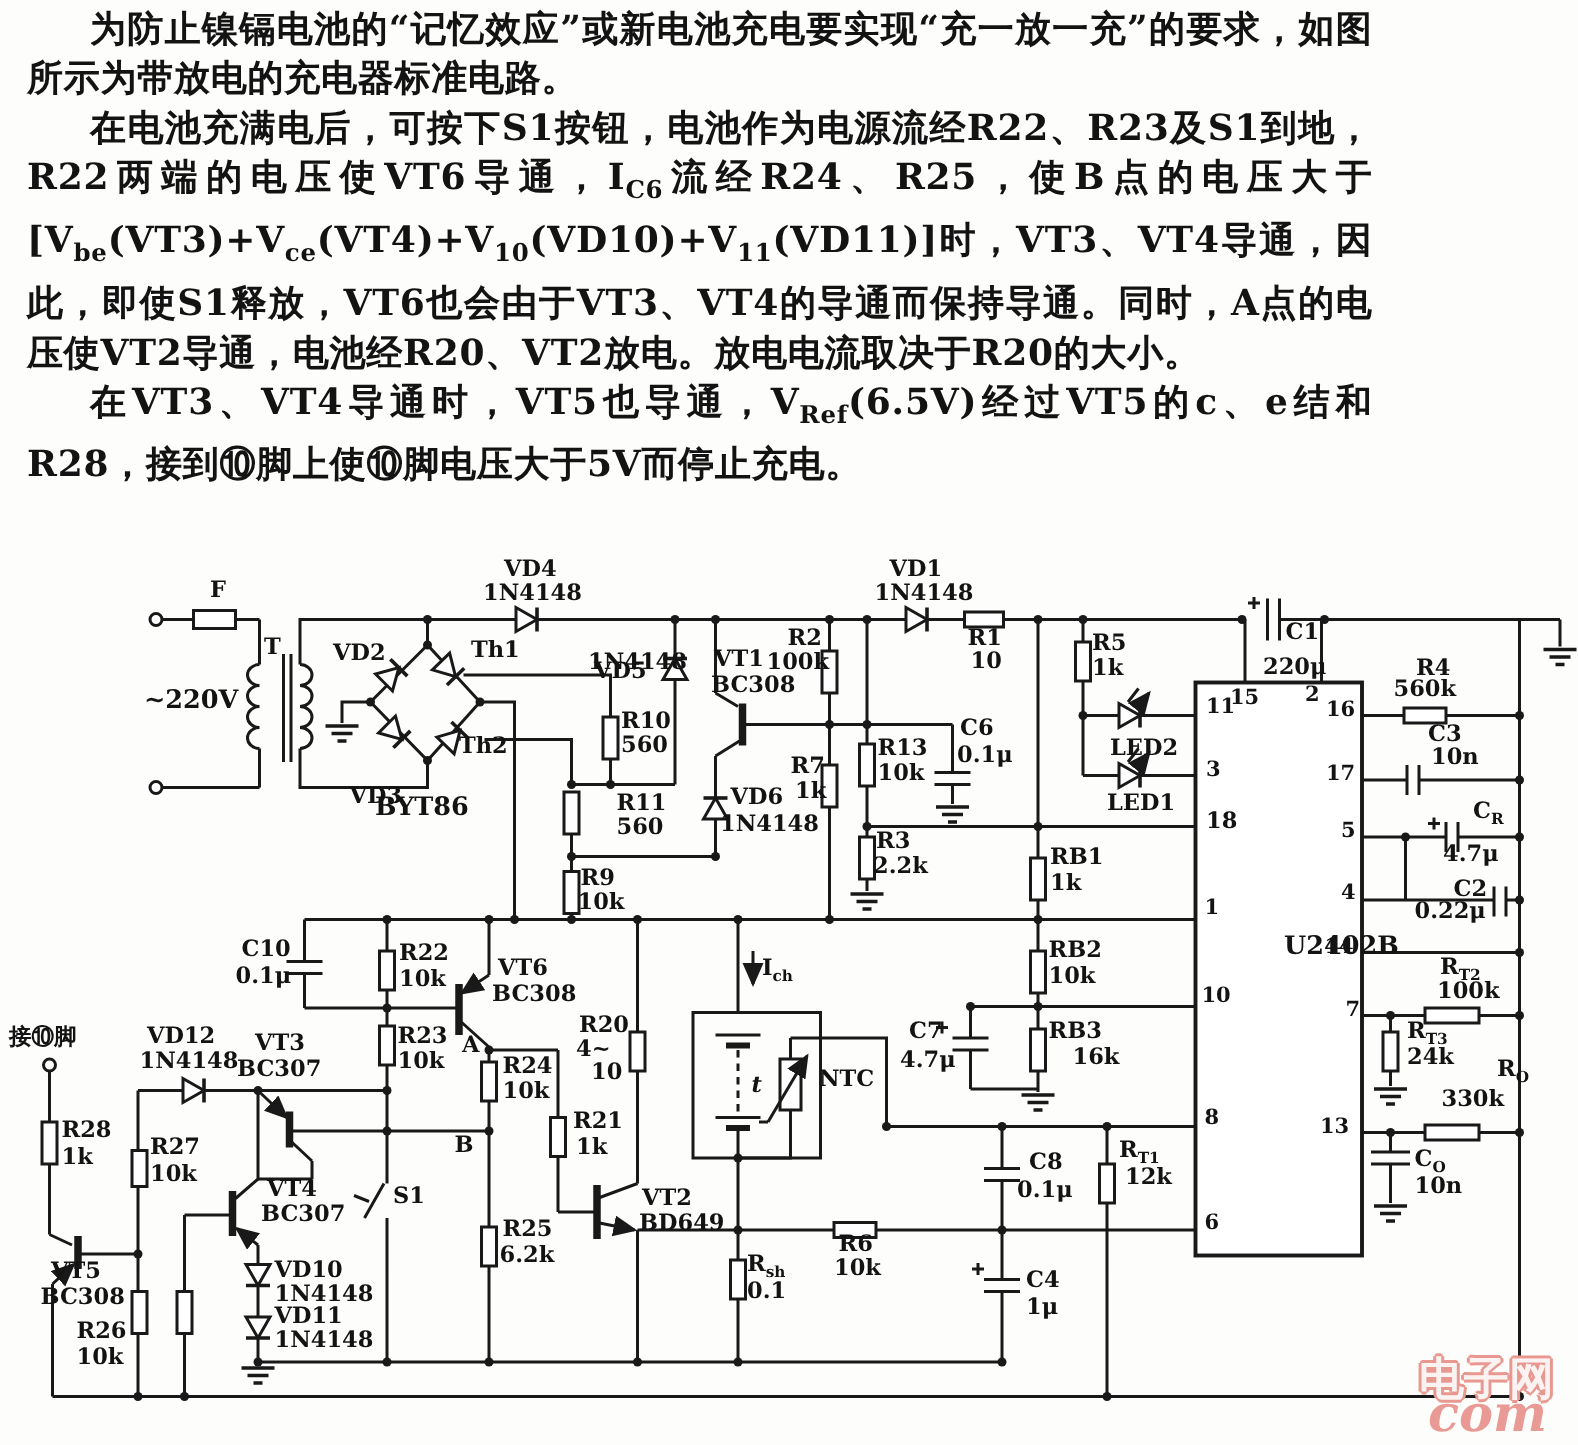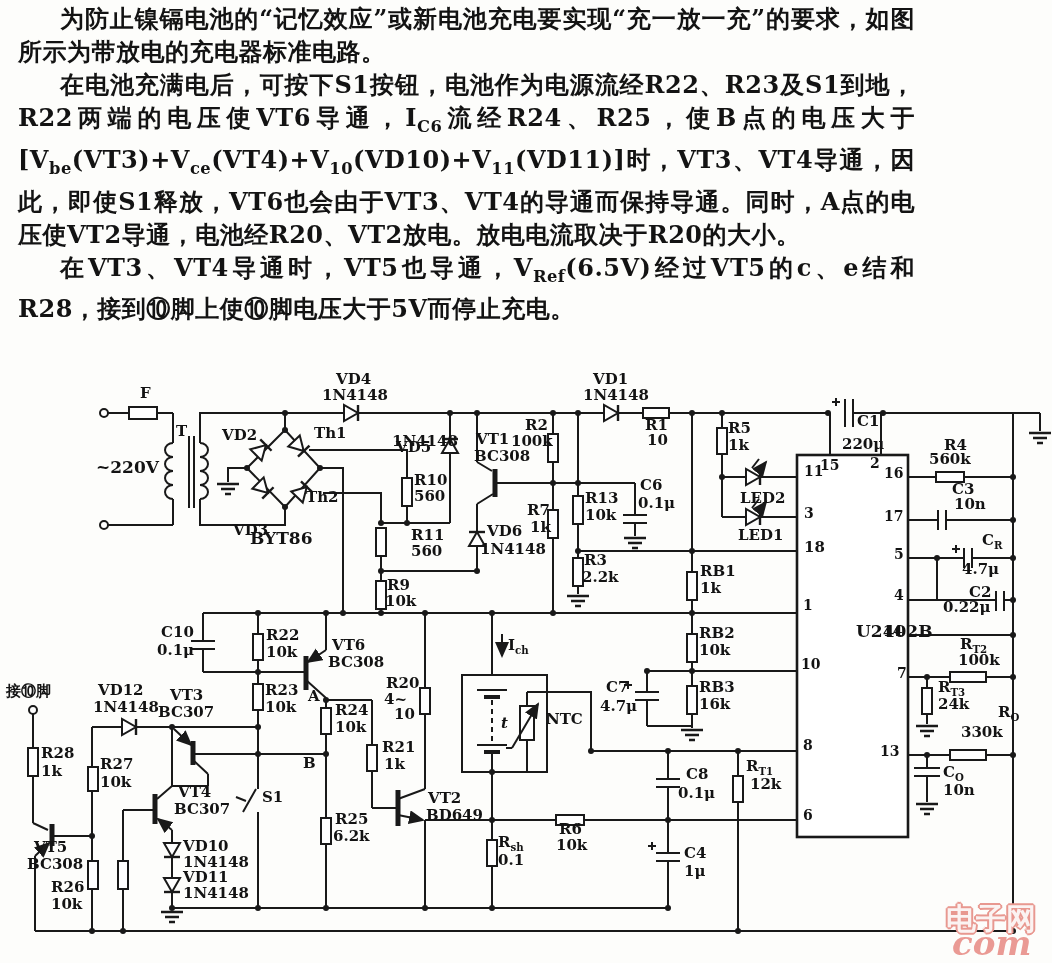--- a/index.html
+++ b/index.html
@@ -323,21 +323,21 @@
       <div class="clabel" style="left: 582px; top: 570px;">2.2k</div>
       <div class="clabel" style="left: 593px; top: 372px;">VD1</div>
       <div class="clabel" style="left: 583px; top: 388px;">1N4148</div>
       <div class="clabel" style="left: 645px; top: 418px;">R1</div>
       <div class="clabel" style="left: 647px; top: 433px;">10</div>
       <div class="clabel" style="left: 700px; top: 564px;">RB1</div>
       <div class="clabel" style="left: 700px; top: 581px;">1k</div>
       <div class="clabel" style="left: 699px; top: 626px;">RB2</div>
       <div class="clabel" style="left: 699px; top: 643px;">10k</div>
       <div class="clabel" style="left: 699px; top: 680px;">RB3</div>
-      <div class="clabel" style="left: 675px; top: 697px; padding-left: 24px;">16k</div>
+      <div class="clabel" style="left: 691px; top: 697px; padding-left: 24px;">16k</div>
       <div class="clabel" style="left: 606px; top: 680px;">C7</div>
       <div class="clabel" style="left: 600px; top: 699px;">4.7μ</div>
       <div class="clabel" style="left: 728px; top: 421px;">R5</div>
       <div class="clabel" style="left: 728px; top: 438px;">1k</div>
       <div class="clabel" style="left: 740px; top: 491px;">LED2</div>
       <div class="clabel" style="left: 738px; top: 528px;">LED1</div>
       <div class="clabel" style="left: 820px; top: 458px; font-size: 14px;">15</div>
       <div class="clabel" style="left: 870px; top: 456px; font-size: 14px;">2</div>
       <div class="clabel" style="left: 884px; top: 466px; font-size: 14px;">16</div>
       <div class="clabel" style="left: 884px; top: 509px; font-size: 14px;">17</div>

